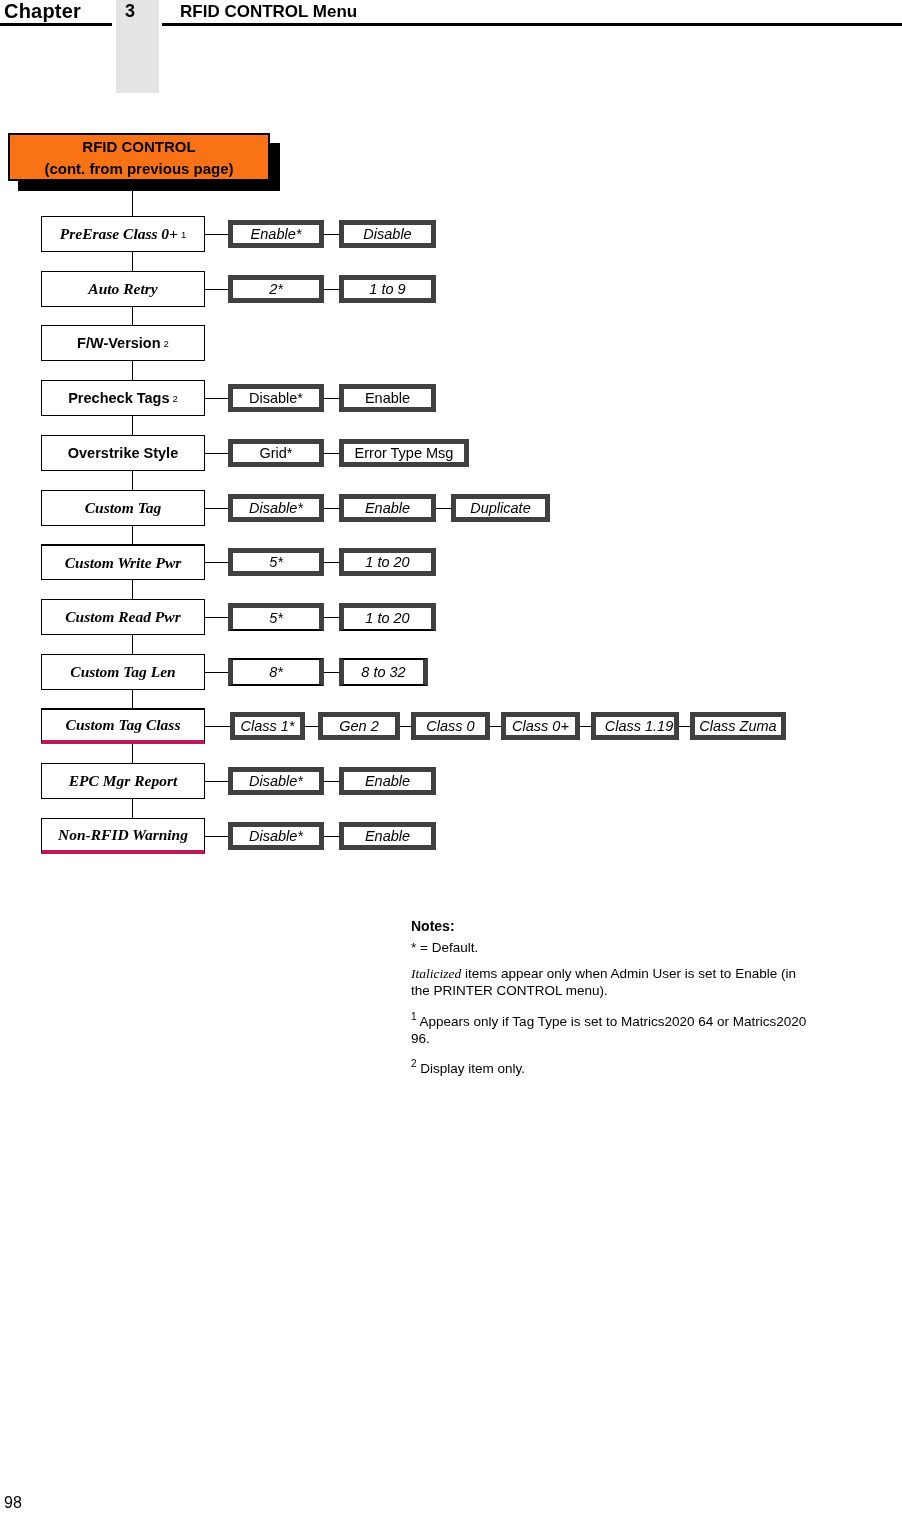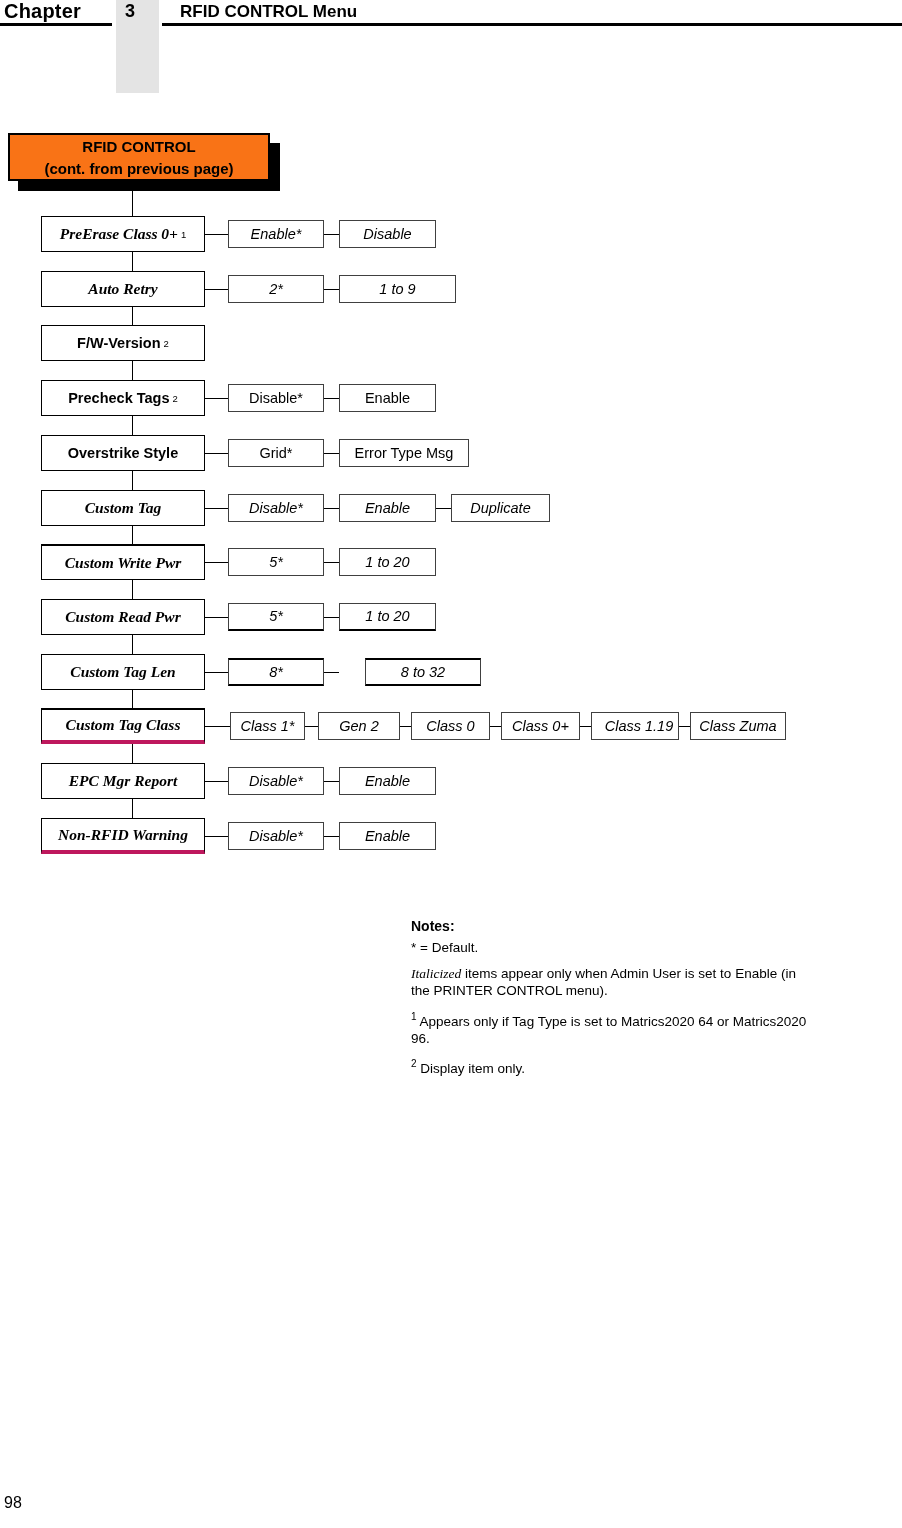--- a/index.html
+++ b/index.html
@@ -148,21 +148,21 @@
     font-family: "Liberation Sans", sans-serif;
     font-weight: normal;
     margin-left: 3px;
   }
 
   
   .vbox {
     position: absolute;
     top: 4px;
     height: 28px;
-    border: 1px solid #404040;
+    border: 5px solid #404040;
     background: #fff;
     box-sizing: border-box;
     display: flex;
     align-items: center;
     justify-content: center;
     text-align: center;
     z-index: 2;
   }
   .vbox.heavy-bottom { border-bottom: 2.5px solid #000; }
   .vbox.heavy-top    { border-top: 2px solid #000; }
@@ -259,21 +259,21 @@
       </div>
       <div class="row" style="top: 271px; width: 902px;">
         <div class="lbox ital">
           <span class="lbl">Auto Retry</span>
         </div>
         <div class="hcon" style="left: 205px; width: 23px;"></div>
         <div class="vbox ital" style="left: 228px; width: 96px;">
           <span>2*</span>
         </div>
         <div class="hcon" style="left: 324px; width: 15px;"></div>
-        <div class="vbox ital" style="left: 339px; width: 117px;">
+        <div class="vbox ital" style="left: 339px; width: 97px;">
           <span>1 to 9</span>
         </div>
       </div>
       <div class="row" style="top: 325px; width: 902px;">
         <div class="lbox upright">
           <span class="lbl">F/W-Version</span>
           <span class="sup">2</span>
         </div>
       </div>
       <div class="row" style="top: 380px; width: 902px;">
@@ -348,21 +348,21 @@
       </div>
       <div class="row" style="top: 654px; width: 902px;">
         <div class="lbox ital">
           <span class="lbl">Custom Tag Len</span>
         </div>
         <div class="hcon" style="left: 205px; width: 23px;"></div>
         <div class="vbox ital heavy-bottom heavy-top" style="left: 228px; width: 96px;">
           <span>8*</span>
         </div>
         <div class="hcon" style="left: 324px; width: 15px;"></div>
-        <div class="vbox ital heavy-bottom heavy-top" style="left: 339px; width: 116px; margin-left: 26px;">
+        <div class="vbox ital heavy-bottom heavy-top" style="left: 339px; width: 89px;">
           <span>8 to 32</span>
         </div>
       </div>
       <div class="row" style="top: 708px; width: 902px;">
         <div class="lbox ital heavy-top heavy-bottom">
           <span class="lbl">Custom Tag Class</span>
         </div>
         <div class="hcon" style="left: 205px; width: 25px;"></div>
         <div class="vbox ital" style="left: 230px; width: 75px;">
           <span>Class 1*</span>

